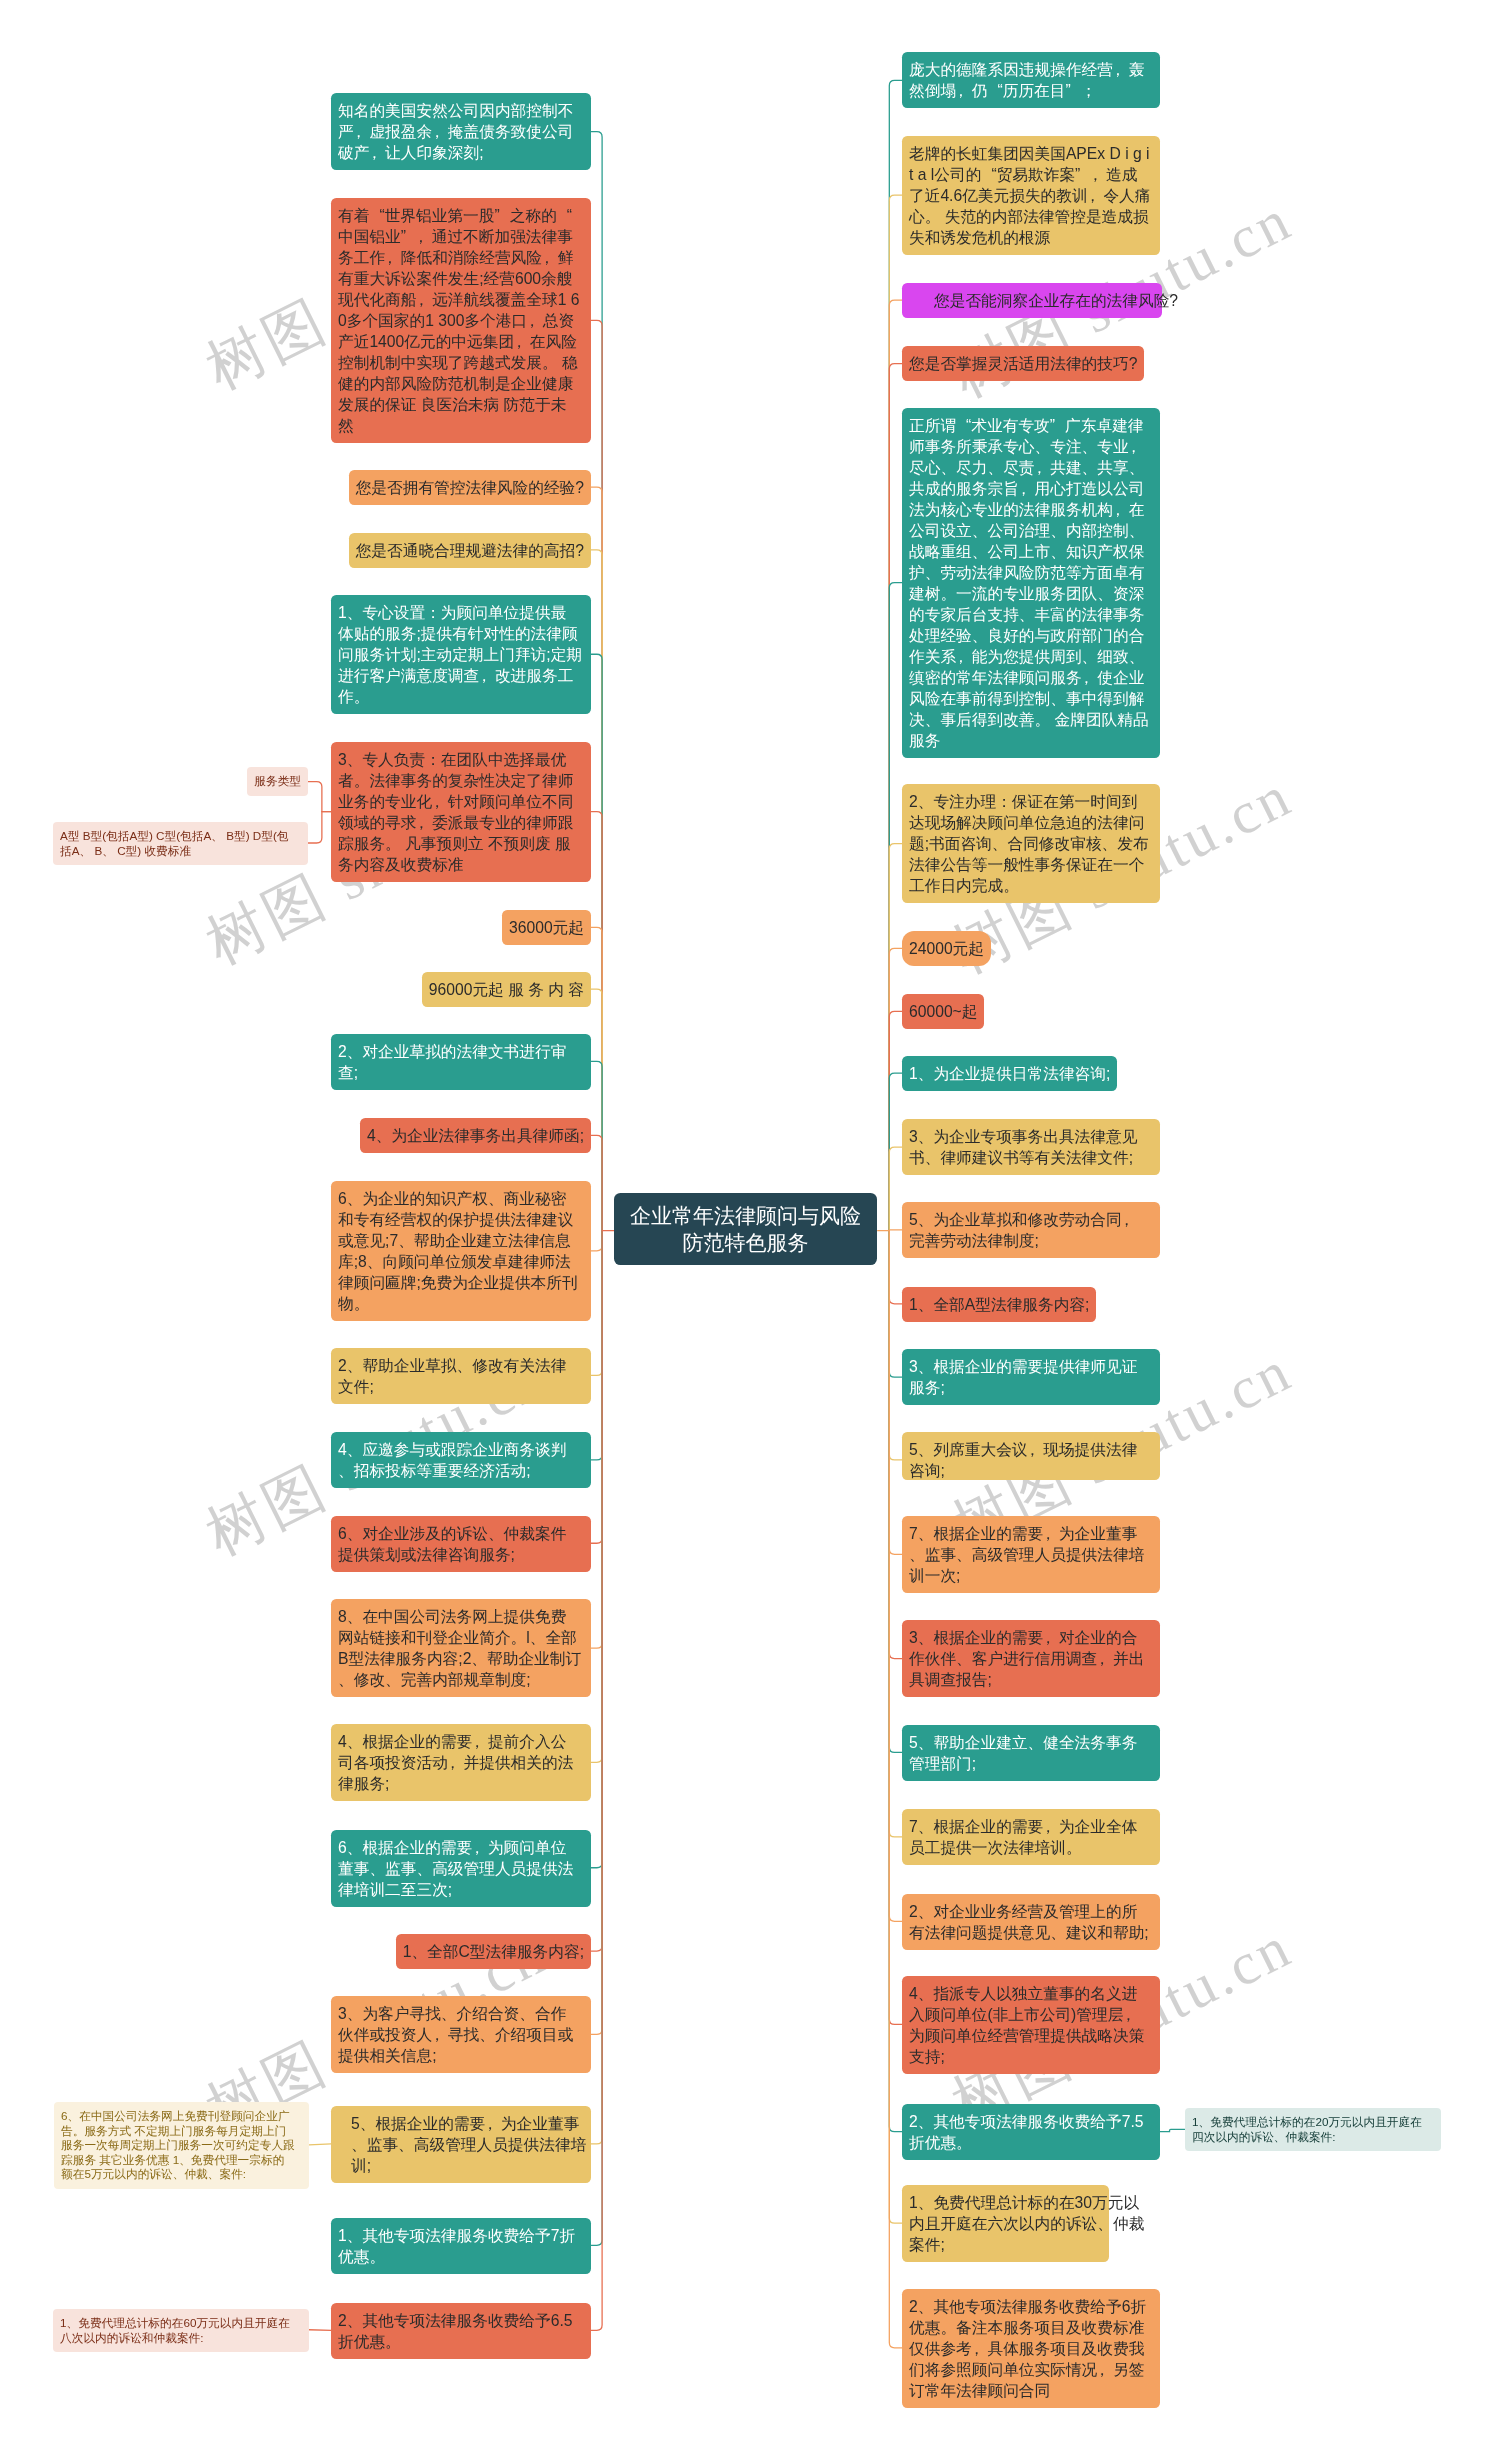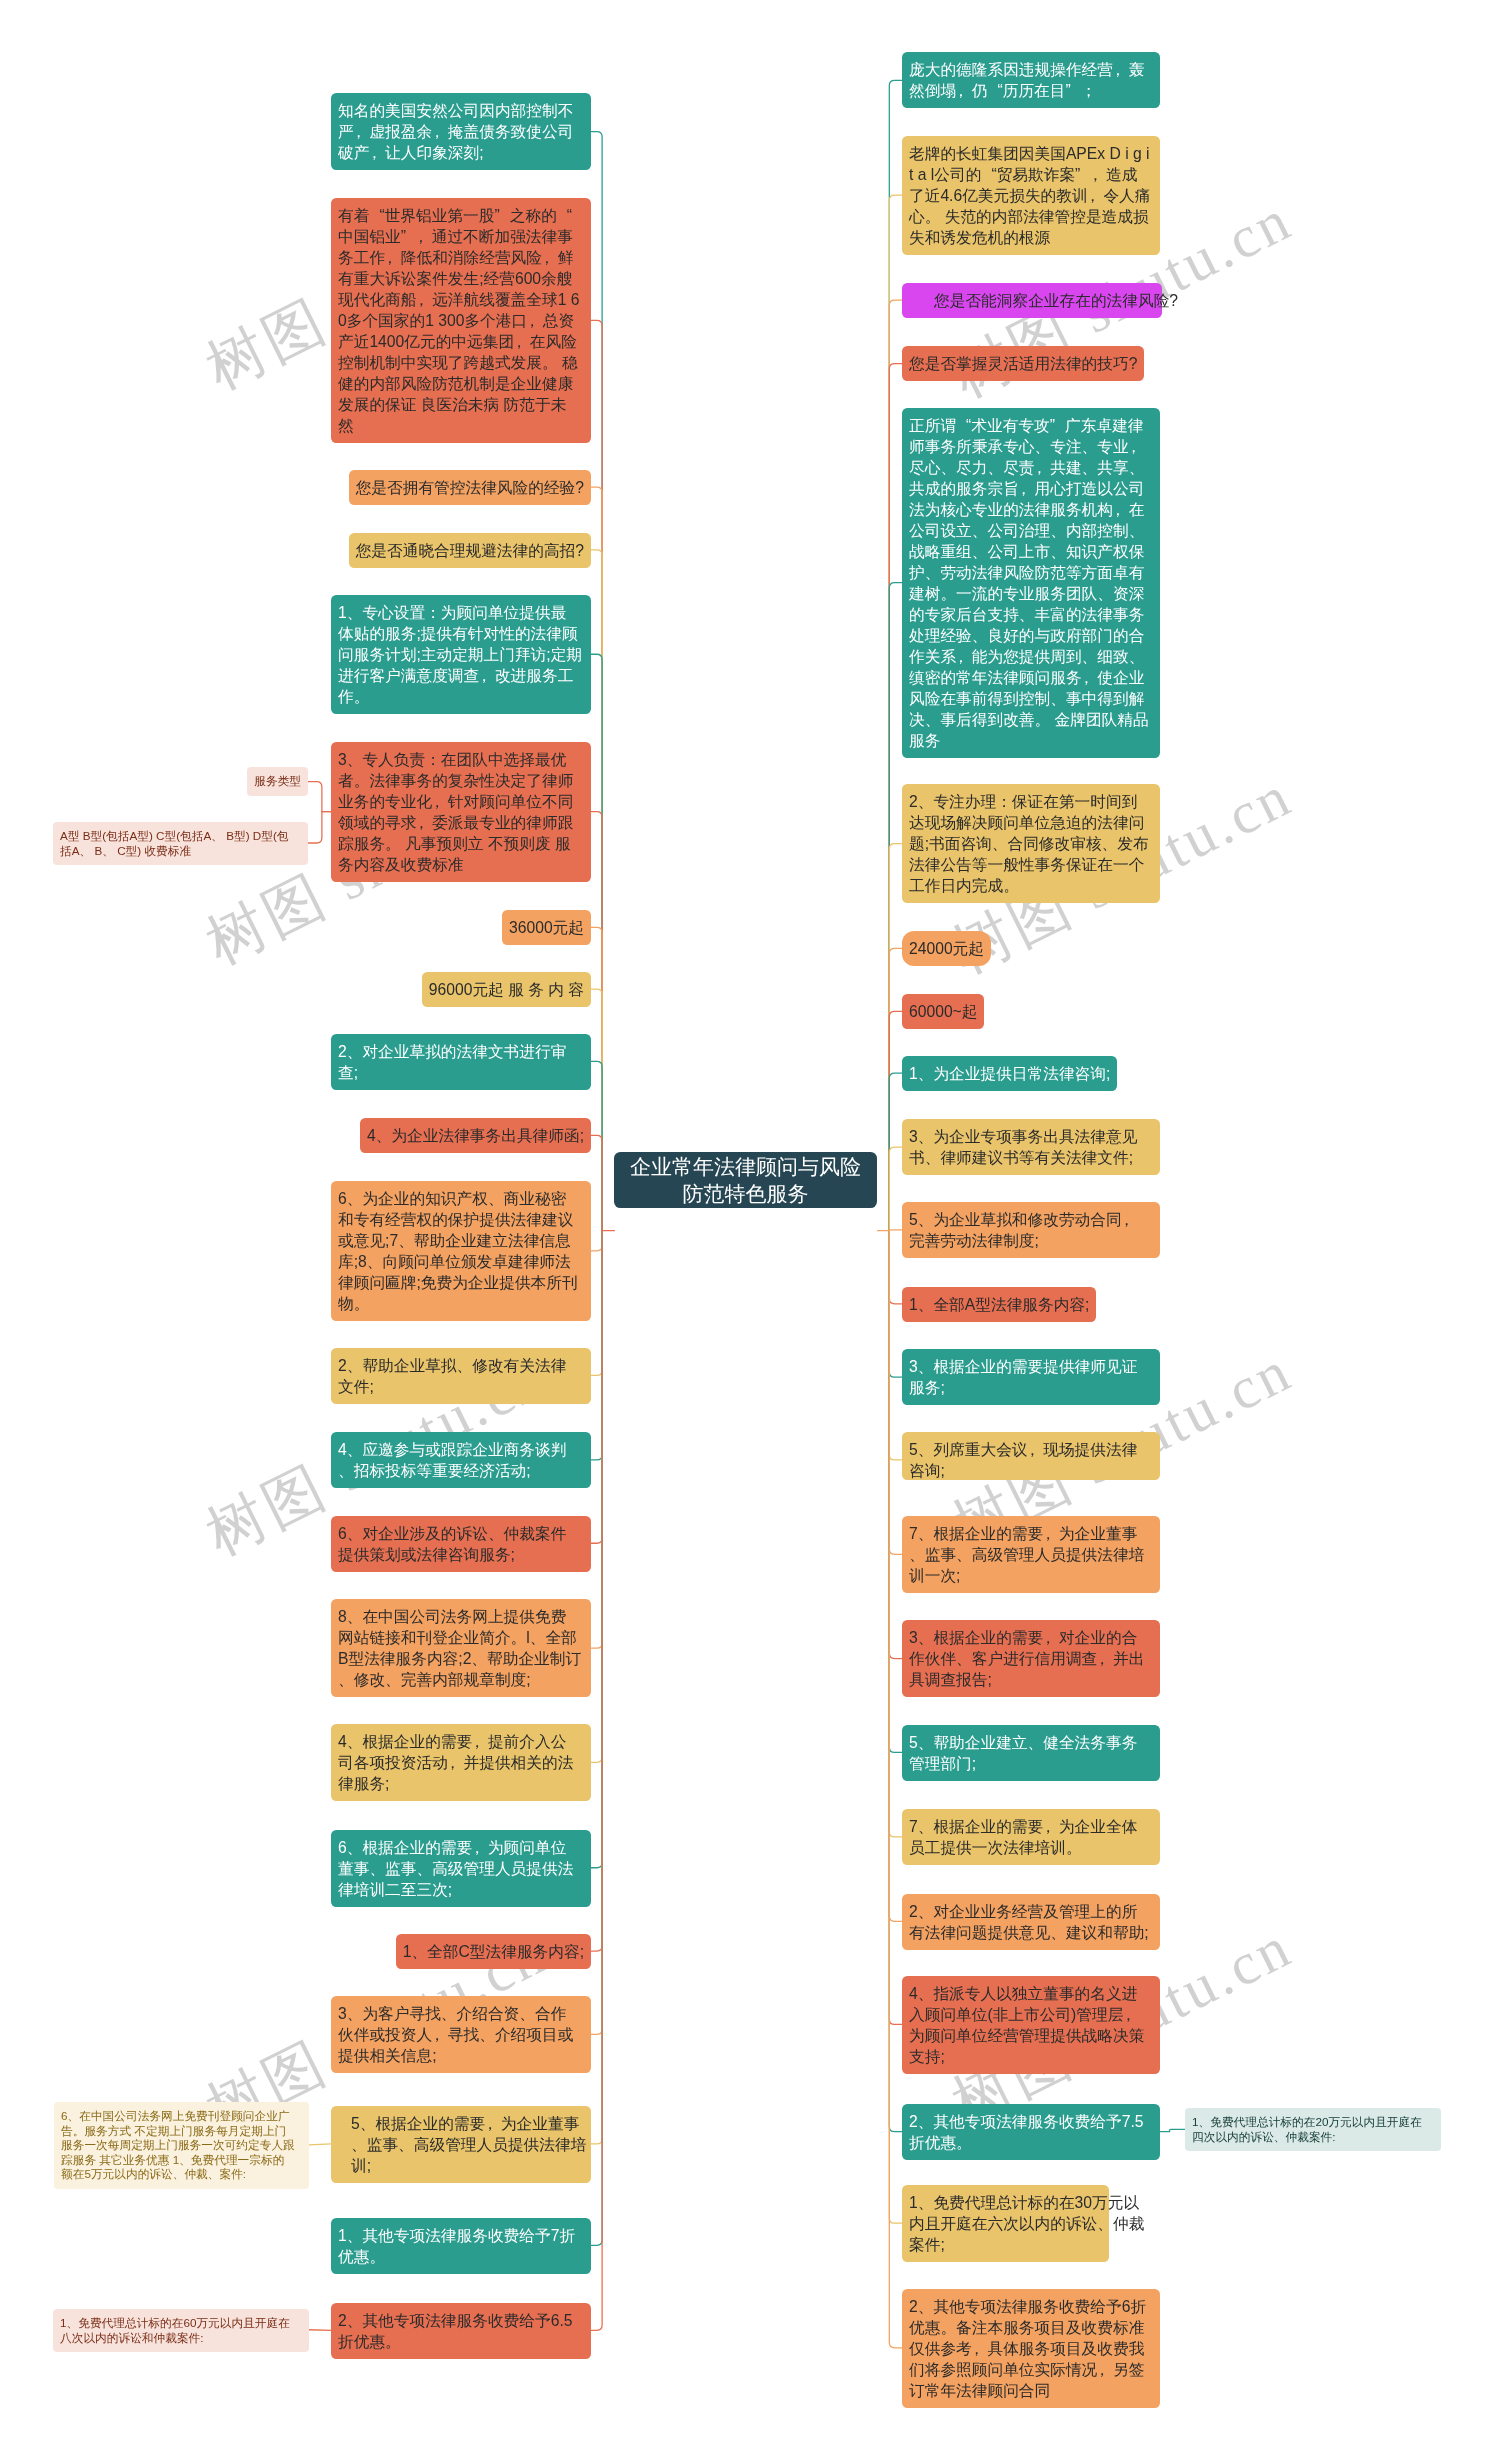--- a/index.html
+++ b/index.html
@@ -237,16 +237,16 @@
       <div class="leaf" style="width: 255px; right: 1183px; top: 2102px; background: rgb(250, 241, 222); color: rgb(138, 106, 22);">6、在中国公司法务网上免费刊登顾问企业广
 告。服务方式 不定期上门服务每月定期上门
 服务一次每周定期上门服务一次可约定专人跟
 踪服务 其它业务优惠 1、免费代理一宗标的
 额在5万元以内的诉讼、仲裁、案件:</div>
       <div class="leaf" style="width: 256px; right: 1183px; top: 2309px; background: rgb(248, 227, 220); color: rgb(122, 45, 22);">1、免费代理总计标的在60万元以内且开庭在
 八次以内的诉讼和仲裁案件:</div>
       <div class="leaf" style="width: 256px; left: 1185px; top: 2108px; background: rgb(220, 234, 231); color: rgb(18, 59, 54);">1、免费代理总计标的在20万元以内且开庭在
 四次以内的诉讼、仲裁案件:</div>
     </div>
-  <div class="root" id="root-node" style="left: 614px; top: 1152px; width: 263px; height: 56px; background: rgb(38, 70, 83);">企业常年法律顾问与风险
+  <div class="root" id="root-node" style="left: 614px; top: 1193px; width: 263px; height: 72px; background: rgb(38, 70, 83);">企业常年法律顾问与风险
 防范特色服务</div>
 </div>
 
 
 </body></html>

